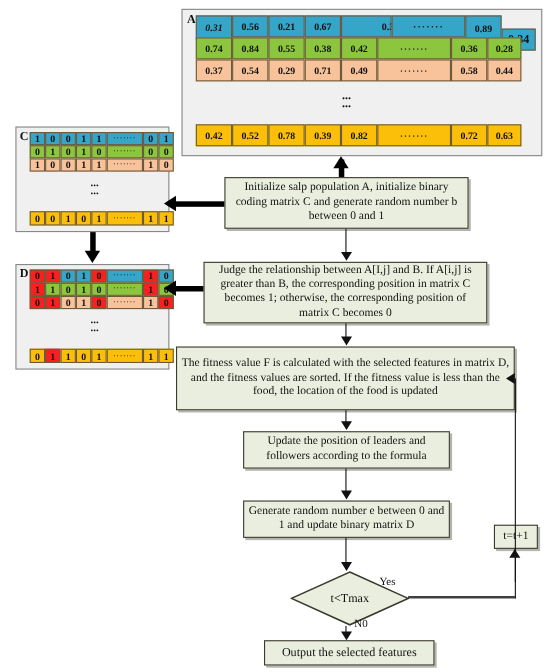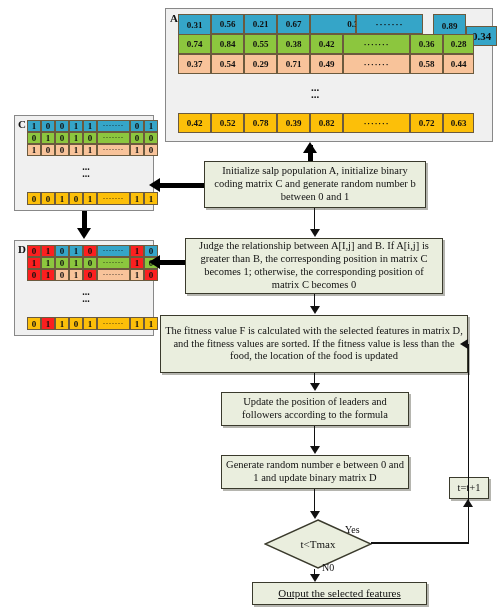--- a/index.html
+++ b/index.html
@@ -44,27 +44,27 @@
   .tri-left-thick{border-top:7px solid transparent;border-bottom:7px solid transparent;border-right:11px solid #000;}
 </style>
 </head>
 <body>
 
 <div class="panel" style="left:165px;top:8px;width:328px;height:134px;">
   <span class="panel-label" style="left:4px;top:4px;">A</span>
 </div>
 
 <div class="mrow" style="left:178px;top:14px;">
-  <div class="cell" style="width:33px;height:22px;font-size:9px;background:#35a5c8;">0.31</div>
+  <div class="cell" style="width:33px;height:22px;font-size:9px;background:#35a5c8;font-style:italic;">0.31</div>
   <div class="cell" style="width:33px;height:20px;font-size:9px;background:#35a5c8;">0.56</div>
   <div class="cell" style="width:33px;height:20px;font-size:9px;background:#35a5c8;">0.21</div>
   <div class="cell" style="width:33px;height:20px;font-size:9px;background:#35a5c8;">0.67</div>
   <div class="cell" style="width:33px;height:20px;font-size:9px;background:#35a5c8;padding-left:44px;">0.35</div>
   <div class="cell dots" style="width:67px;height:20px;font-size:9px;background:#35a5c8;">·······</div>
-  <div class="cell" style="width:33px;height:24px;font-size:9px;background:#35a5c8;margin-left:10px;">0.89</div>
+  <div class="cell" style="width:33px;height:24px;font-size:9px;background:#35a5c8;">0.89</div>
   <div class="cell" style="width:31px;height:20px;font-size:11px;background:#35a5c8;margin-top:12px;">0.34</div>
 </div>
 <div class="mrow" style="left:178px;top:34px;">
   <div class="cell" style="width:33px;height:20px;font-size:9px;background:#8cc63e;">0.74</div>
   <div class="cell" style="width:33px;height:20px;font-size:9px;background:#8cc63e;">0.84</div>
   <div class="cell" style="width:33px;height:20px;font-size:9px;background:#8cc63e;">0.55</div>
   <div class="cell" style="width:33px;height:20px;font-size:9px;background:#8cc63e;">0.38</div>
   <div class="cell" style="width:33px;height:20px;font-size:9px;background:#8cc63e;">0.42</div>
   <div class="cell dots" style="width:67px;height:20px;font-size:8px;background:#8cc63e;">·······</div>
   <div class="cell" style="width:33px;height:20px;font-size:9px;background:#8cc63e;">0.36</div>
@@ -199,21 +199,21 @@
 <div class="fbox" style="left:185px;top:238px;width:258px;height:56px;font-size:10.5px;">Judge the relationship between A[I,j] and B. If A[i,j] is greater than B, the corresponding position in matrix C becomes 1; otherwise, the corresponding position of matrix C becomes 0</div>
 
 <div class="fbox" style="left:160px;top:315px;width:308px;height:58px;font-size:10.5px;">The fitness value F is calculated with the selected features in matrix D, and the fitness values are sorted. If the fitness value is less than the food, the location of the food is updated</div>
 
 <div class="fbox" style="left:221px;top:392px;width:188px;height:34px;font-size:10.5px;">Update the position of leaders and followers according to the formula</div>
 
 <div class="fbox" style="left:221px;top:455px;width:188px;height:34px;font-size:10.5px;">Generate random number e between 0 and 1 and update binary matrix D</div>
 
 <div class="fbox" style="left:449px;top:477px;width:40px;height:22px;font-size:10.5px;">t=t+1</div>
 
-<div class="fbox" style="left:252px;top:582px;width:175px;height:23px;font-size:11px;text-decoration:underline;">Output the selected features</div>
+<div class="fbox" style="left:240px;top:582px;width:155px;height:23px;font-size:11px;">Output the selected features</div>
 
 <div class="diamond" style="left:264px;top:519px;width:108px;height:50px;">
   <svg class="dshape" viewBox="0 0 108 50" preserveAspectRatio="none">
     <polygon points="54,1 107,25 54,49 1,25" fill="#eaeede" stroke="#3a3a2c" stroke-width="1.4"></polygon>
   </svg>
   <div class="dtext">t&lt;Tmax</div>
 </div>
 
 <div class="ln" style="left:314px;top:208px;width:1.4px;height:22px;"></div>
 <div class="tri tri-down" style="left:310px;top:229px;"></div>

